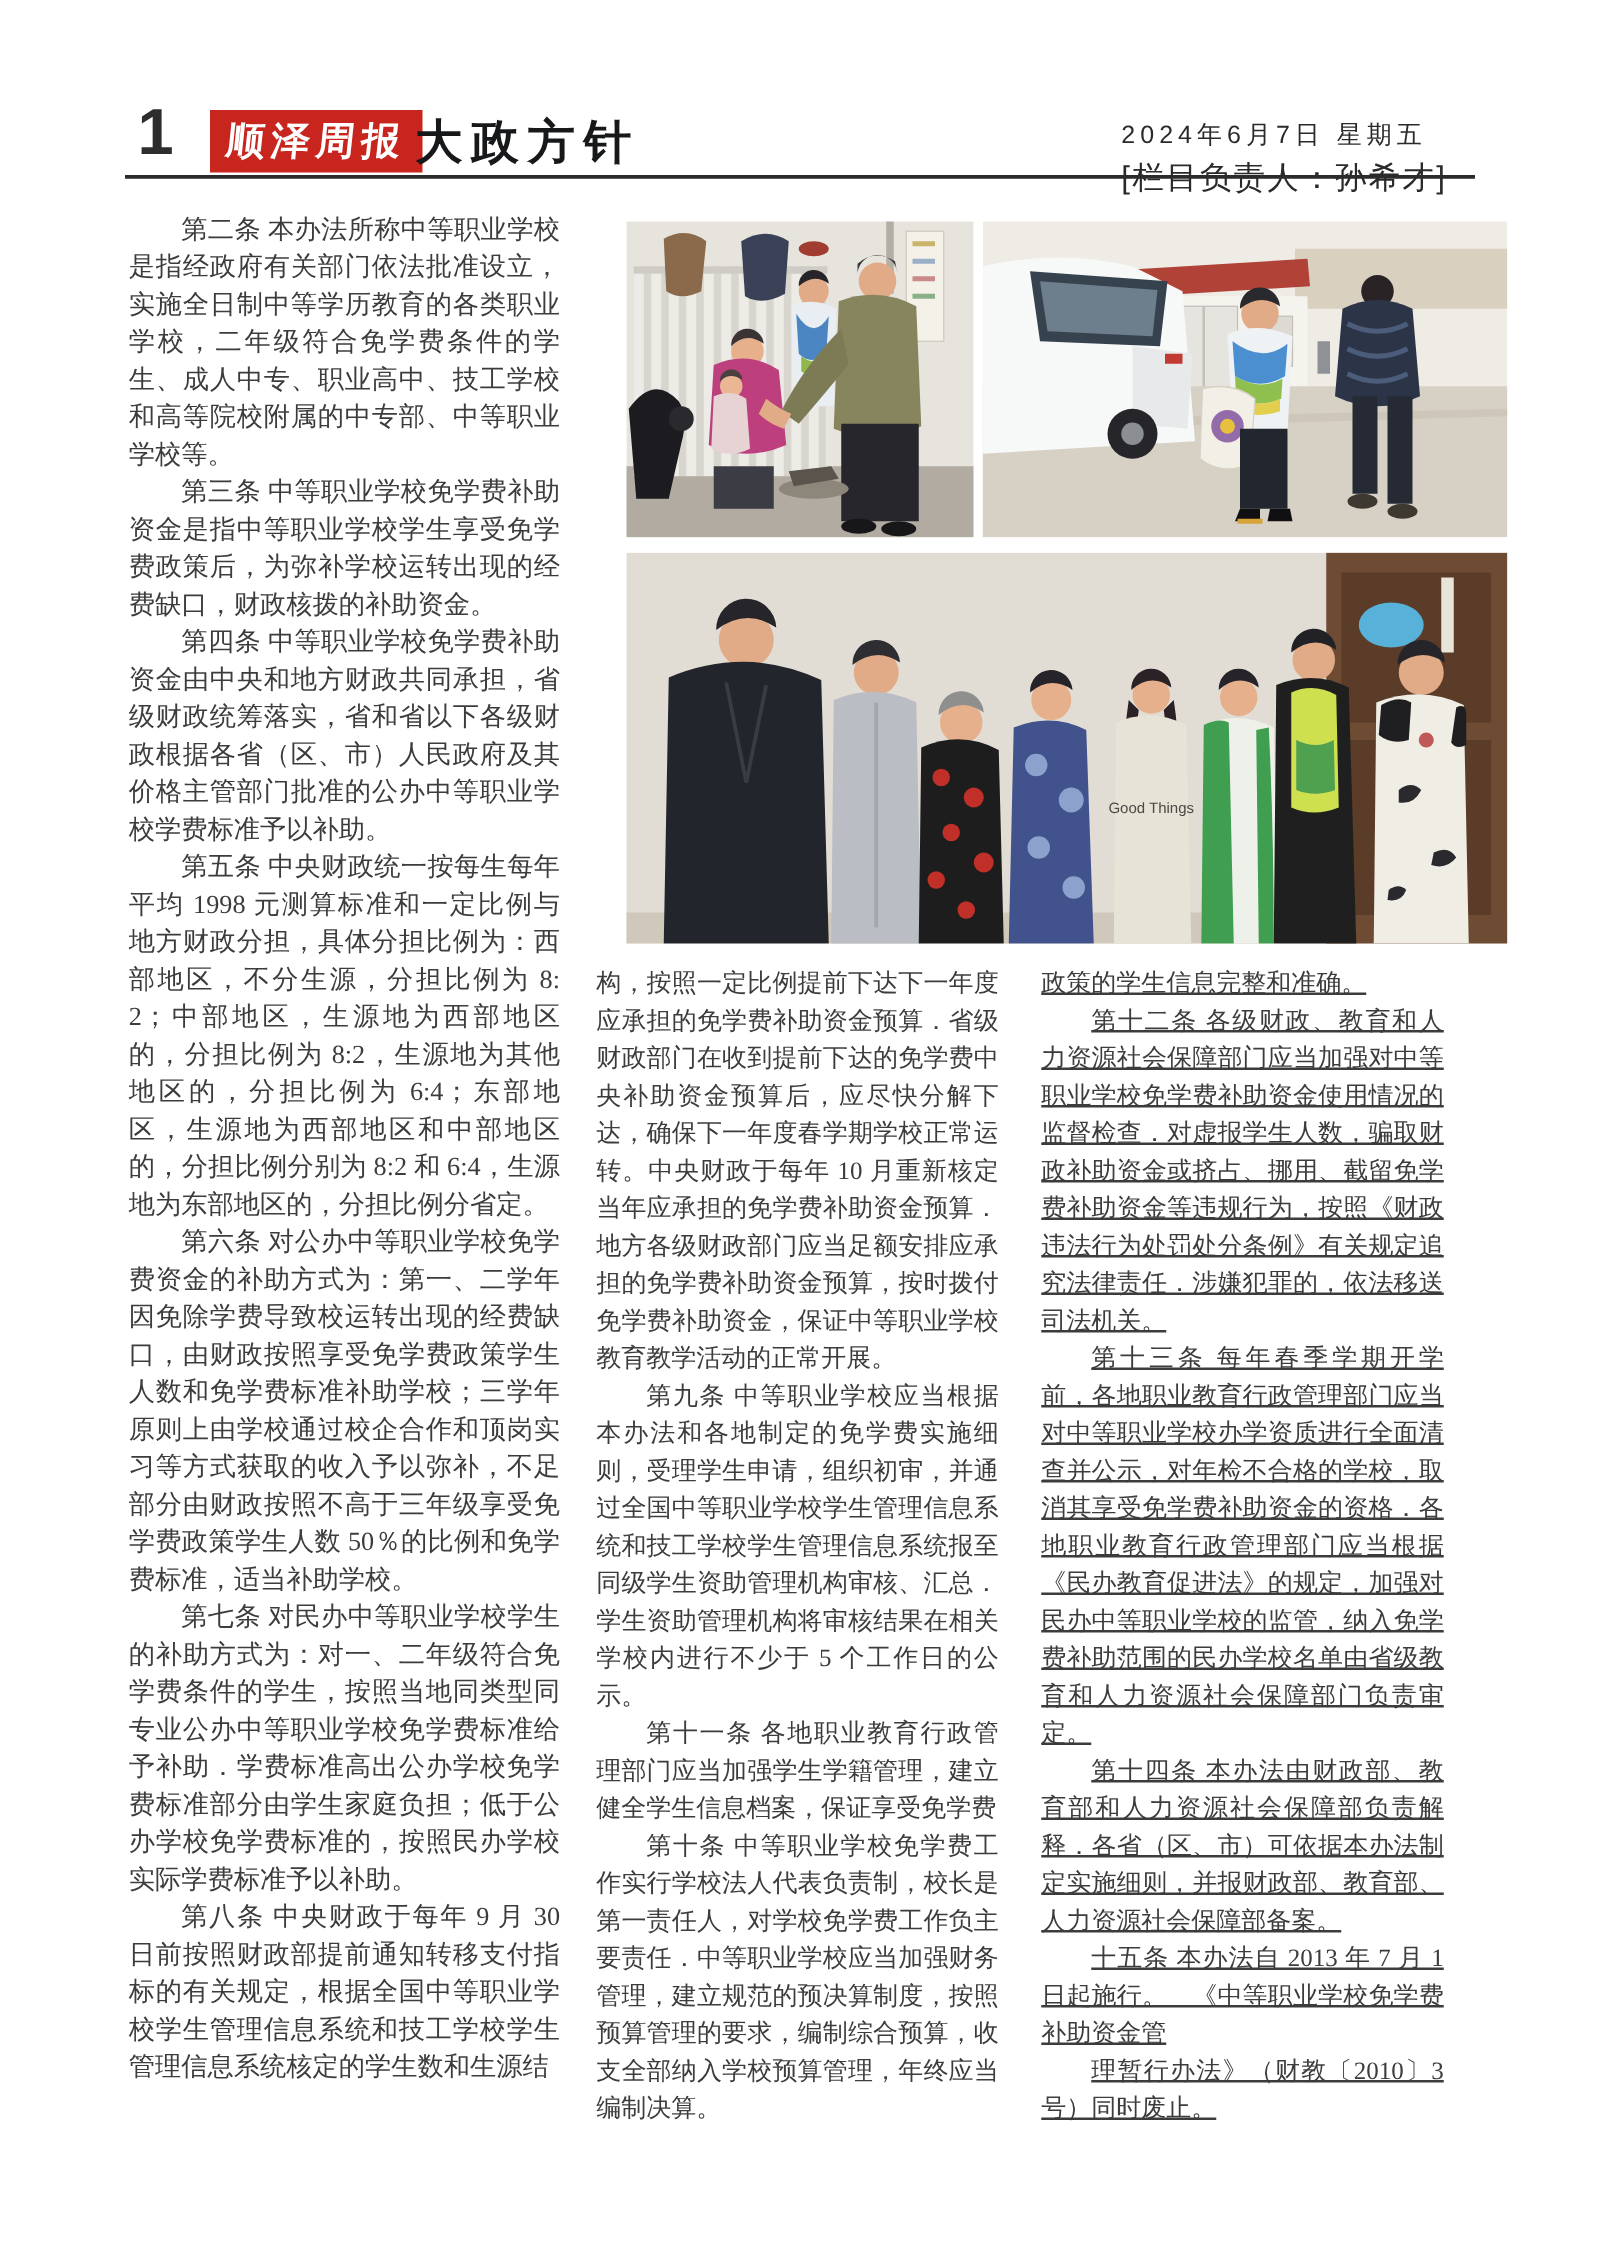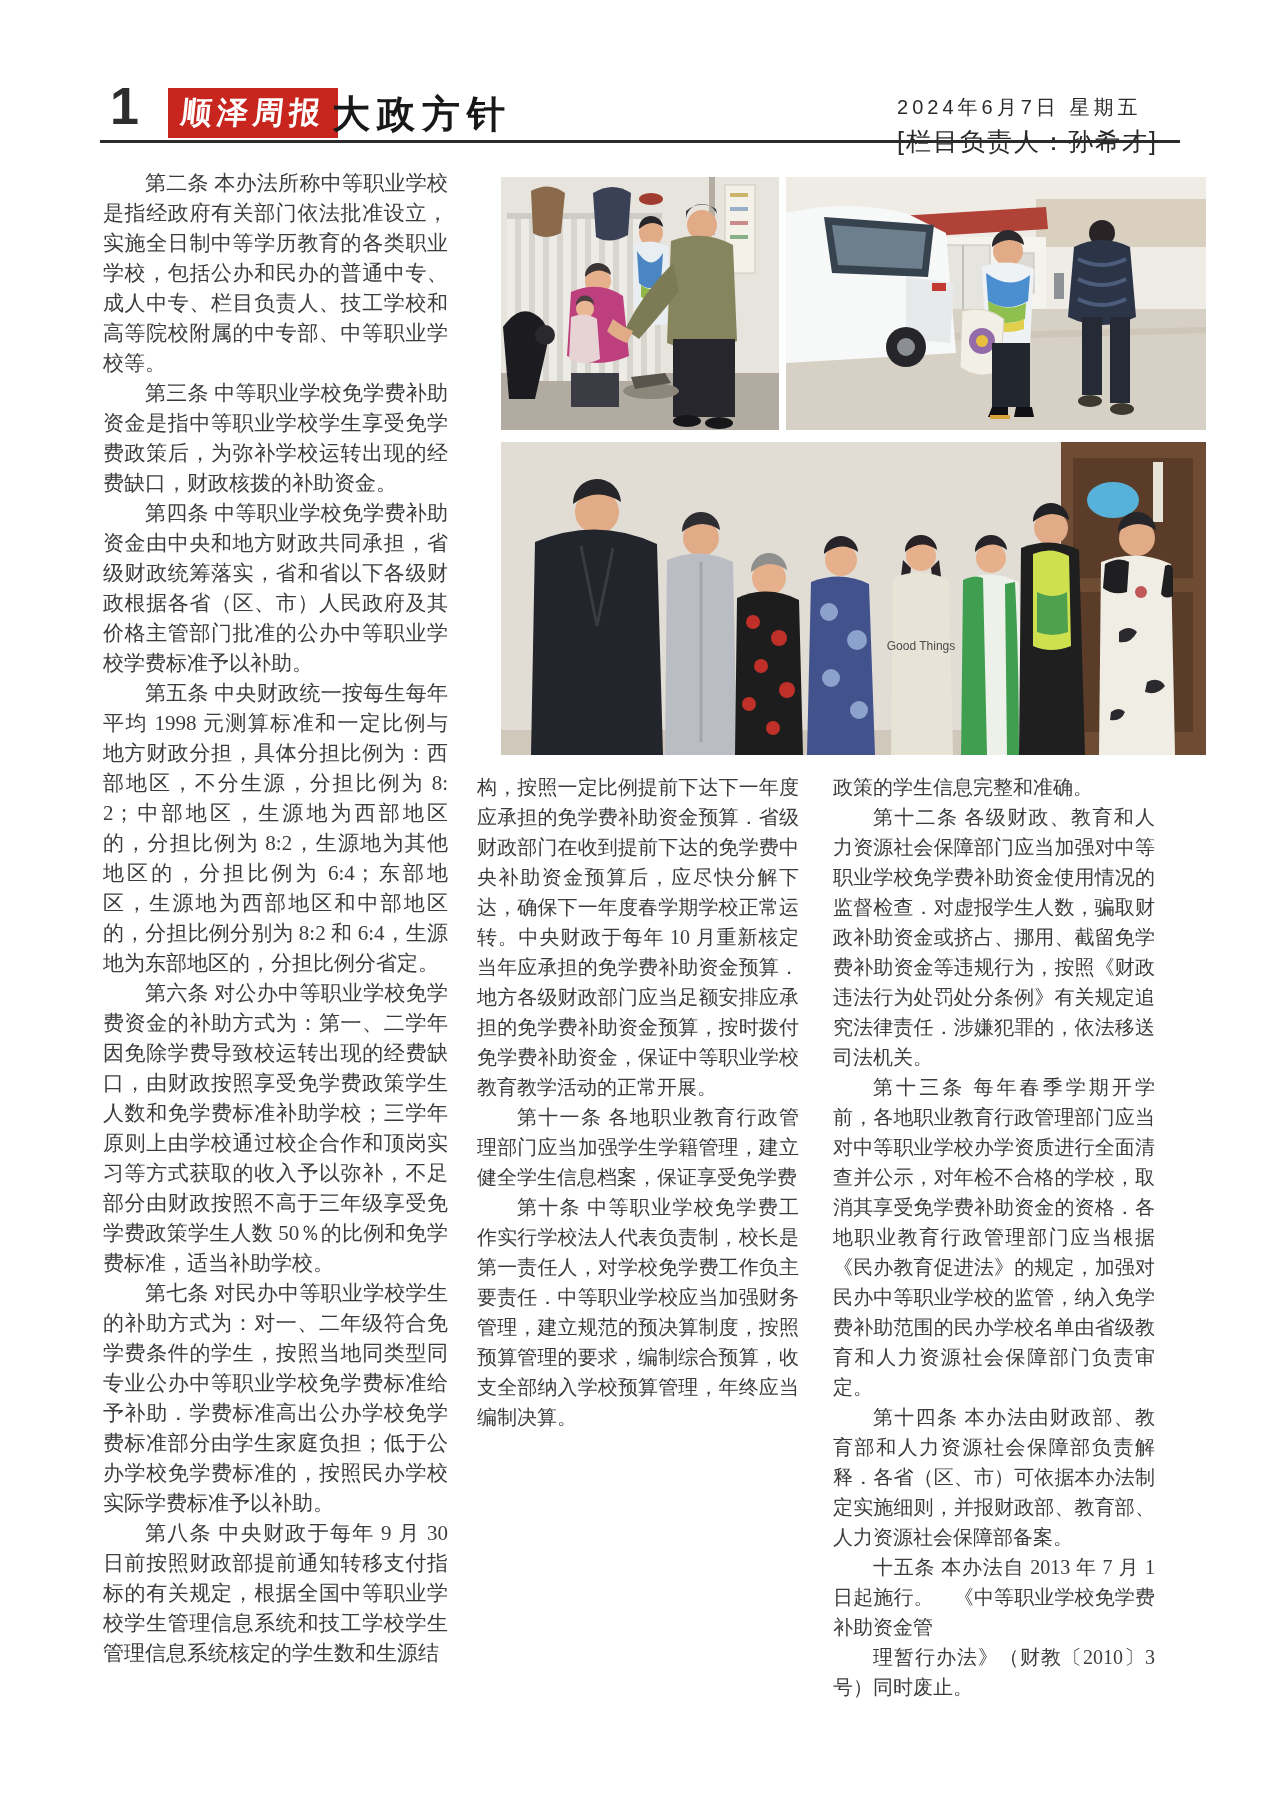--- a/index.html
+++ b/index.html
@@ -18,21 +18,21 @@
              font-family:"Liberation Sans","DejaVu Sans",sans-serif;color:#2a2a2a;}
   .dateblock .l1{font-size:20px;letter-spacing:4px;}
   .dateblock .l2{font-size:25px;letter-spacing:2px;margin-top:4px;}
   .rule{position:absolute;left:100px;top:140px;width:1080px;height:3px;background:#2b2b2b;}
   
   .col{position:absolute;text-align:justify;word-break:break-all;color:#3c3c3c;}
   .col p{margin:0;text-indent:2em;}
   .col p.noindent{text-indent:0;}
   #col1{left:103px;top:168px;width:345px;font-size:21px;line-height:30px;}
   #col2{left:477px;top:772px;width:322px;font-size:20px;line-height:30px;}
-  #col3{left:833px;top:772px;width:322px;font-size:20px;line-height:30px;}
+  #col3{left:833px;top:772px;width:322px;font-size:20px;line-height:30px;text-decoration:underline;}
   
   .photo{position:absolute;overflow:hidden;margin-left:46px;}
   #photo1{left:455px;top:177px;width:278px;height:253px;}
   #photo2{left:740px;top:177px;width:420px;height:253px;}
   #photo3{left:455px;top:442px;width:705px;height:313px;}
   .photo svg{display:block;width:100%;height:100%;}
 </style>
 </head>
 <body>
 
@@ -249,31 +249,32 @@
         <path d="M664 124 q8 -4 8 6 l0 24 q-8 4 -12 -2 Z" fill="#1f1f22"></path>
         <path d="M618 190 q10 -8 18 0 q-6 12 -18 10 Z" fill="#2a2a2e"></path>
         <path d="M646 240 q12 -6 18 4 q-8 10 -20 6 Z" fill="#2a2a2e"></path>
         <path d="M610 270 q8 -6 14 0 q-4 10 -15 8 Z" fill="#2a2a2e"></path>
         <circle cx="640" cy="150" r="6" fill="#c05858"></circle>
       </g>
     </svg>
   </div>
 
   <div class="col" id="col1">
-    <p>第二条 本办法所称中等职业学校是指经政府有关部门依法批准设立，实施全日制中等学历教育的各类职业学校，包括公办和民办的普通中专、成人中专、栏目负责人、技工学校和高等院校附属的中专部、中等职业学校等。</p>
+    <p>第二条 本办法所称中等职业学校是指经政府有关部门依法批准设立，实施全日制中等学历教育的各类职业学校，二年级符合免学费条件的学生、成人中专、职业高中、技工学校和高等院校附属的中专部、中等职业学校等。</p>
     <p>第三条 中等职业学校免学费补助资金是指中等职业学校学生享受免学费政策后，为弥补学校运转出现的经费缺口，财政核拨的补助资金。</p>
     <p>第四条 中等职业学校免学费补助资金由中央和地方财政共同承担，省级财政统筹落实，省和省以下各级财政根据各省（区、市）人民政府及其价格主管部门批准的公办中等职业学校学费标准予以补助。</p>
     <p>第五条 中央财政统一按每生每年平均 1998 元测算标准和一定比例与地方财政分担，具体分担比例为：西部地区，不分生源，分担比例为 8:2；中部地区，生源地为西部地区的，分担比例为 8:2，生源地为其他地区的，分担比例为 6:4；东部地区，生源地为西部地区和中部地区的，分担比例分别为 8:2 和 6:4，生源地为东部地区的，分担比例分省定。</p>
     <p>第六条 对公办中等职业学校免学费资金的补助方式为：第一、二学年因免除学费导致校运转出现的经费缺口，由财政按照享受免学费政策学生人数和免学费标准补助学校；三学年原则上由学校通过校企合作和顶岗实习等方式获取的收入予以弥补，不足部分由财政按照不高于三年级享受免学费政策学生人数 50％的比例和免学费标准，适当补助学校。</p>
     <p>第七条 对民办中等职业学校学生的补助方式为：对一、二年级符合免学费条件的学生，按照当地同类型同专业公办中等职业学校免学费标准给予补助．学费标准高出公办学校免学费标准部分由学生家庭负担；低于公办学校免学费标准的，按照民办学校实际学费标准予以补助。</p>
     <p>第八条 中央财政于每年 9 月 30 日前按照财政部提前通知转移支付指标的有关规定，根据全国中等职业学校学生管理信息系统和技工学校学生管理信息系统核定的学生数和生源结</p>
   </div>
 
   <div class="col" id="col2">
     <p class="noindent">构，按照一定比例提前下达下一年度应承担的免学费补助资金预算．省级财政部门在收到提前下达的免学费中央补助资金预算后，应尽快分解下达，确保下一年度春学期学校正常运转。中央财政于每年 10 月重新核定当年应承担的免学费补助资金预算．地方各级财政部门应当足额安排应承担的免学费补助资金预算，按时拨付免学费补助资金，保证中等职业学校教育教学活动的正常开展。</p>
+    <p>第九条 中等职业学校应当根据本办法和各地制定的免学费实施细则，受理学生申请，组织初审，并通过全国中等职业学校学生管理信息系统和技工学校学生管理信息系统报至同级学生资助管理机构审核、汇总．学生资助管理机构将审核结果在相关学校内进行不少于 5 个工作日的公示。</p>
     <p>第十一条 各地职业教育行政管理部门应当加强学生学籍管理，建立健全学生信息档案，保证享受免学费</p>
     <p>第十条 中等职业学校免学费工作实行学校法人代表负责制，校长是第一责任人，对学校免学费工作负主要责任．中等职业学校应当加强财务管理，建立规范的预决算制度，按照预算管理的要求，编制综合预算，收支全部纳入学校预算管理，年终应当编制决算。</p>
   </div>
 
   <div class="col" id="col3">
     <p class="noindent">政策的学生信息完整和准确。</p>
     <p>第十二条 各级财政、教育和人力资源社会保障部门应当加强对中等职业学校免学费补助资金使用情况的监督检查．对虚报学生人数，骗取财政补助资金或挤占、挪用、截留免学费补助资金等违规行为，按照《财政违法行为处罚处分条例》有关规定追究法律责任．涉嫌犯罪的，依法移送司法机关。</p>
     <p>第十三条 每年春季学期开学前，各地职业教育行政管理部门应当对中等职业学校办学资质进行全面清查并公示，对年检不合格的学校，取消其享受免学费补助资金的资格．各地职业教育行政管理部门应当根据《民办教育促进法》的规定，加强对民办中等职业学校的监管，纳入免学费补助范围的民办学校名单由省级教育和人力资源社会保障部门负责审定。</p>
     <p>第十四条 本办法由财政部、教育部和人力资源社会保障部负责解释．各省（区、市）可依据本办法制定实施细则，并报财政部、教育部、人力资源社会保障部备案。</p>
     <p>十五条 本办法自 2013 年 7 月 1 日起施行。　《中等职业学校免学费补助资金管</p>

